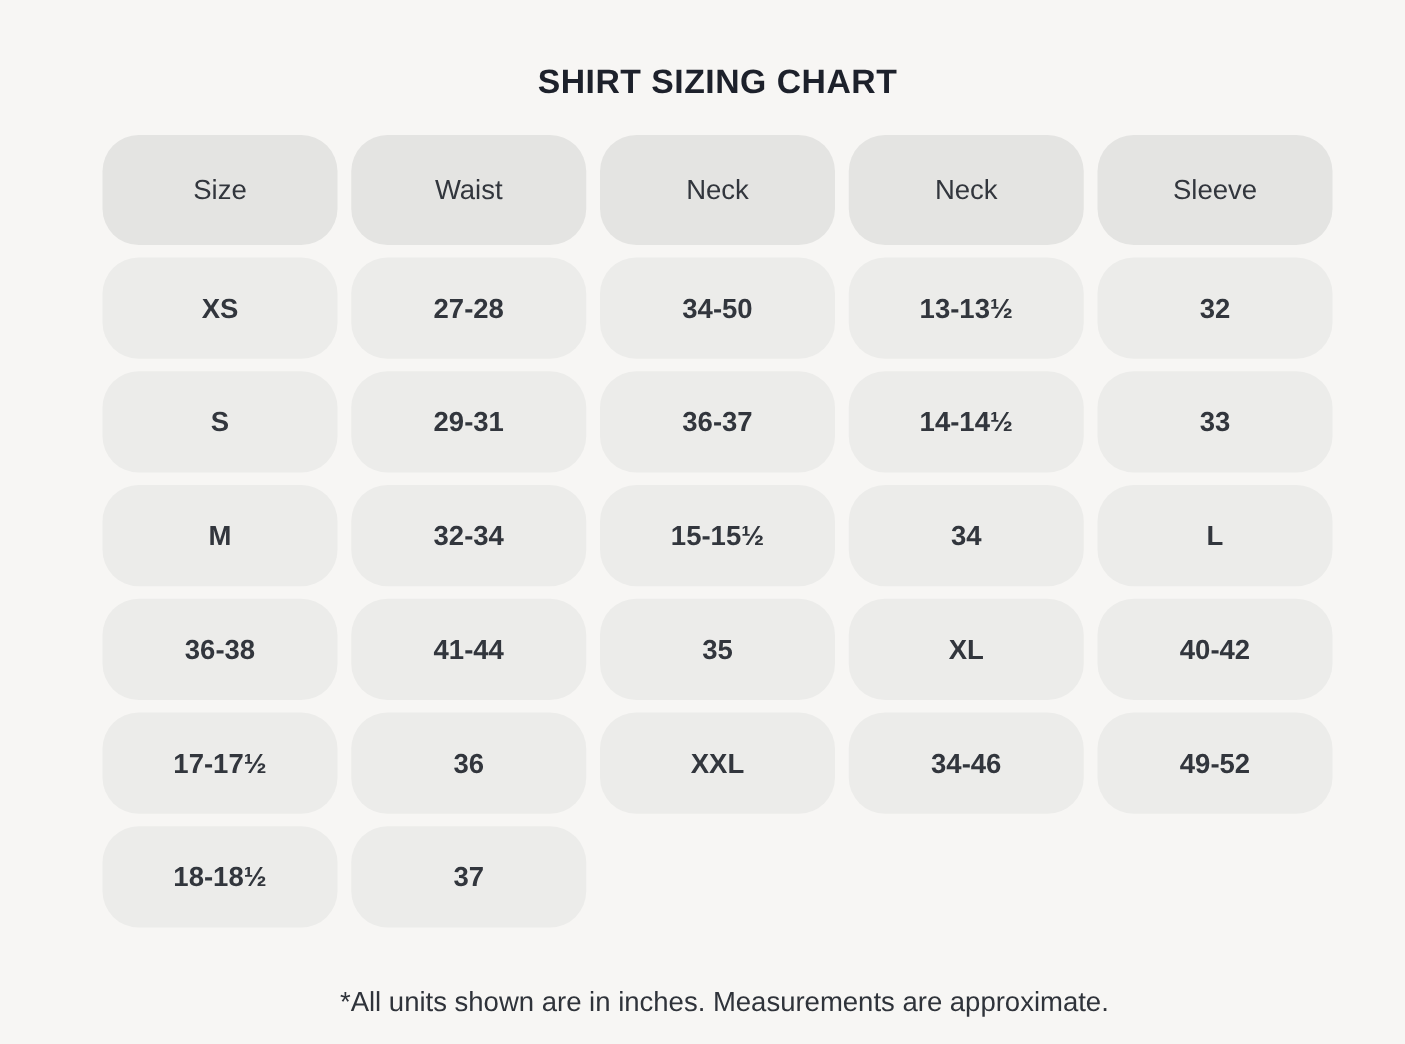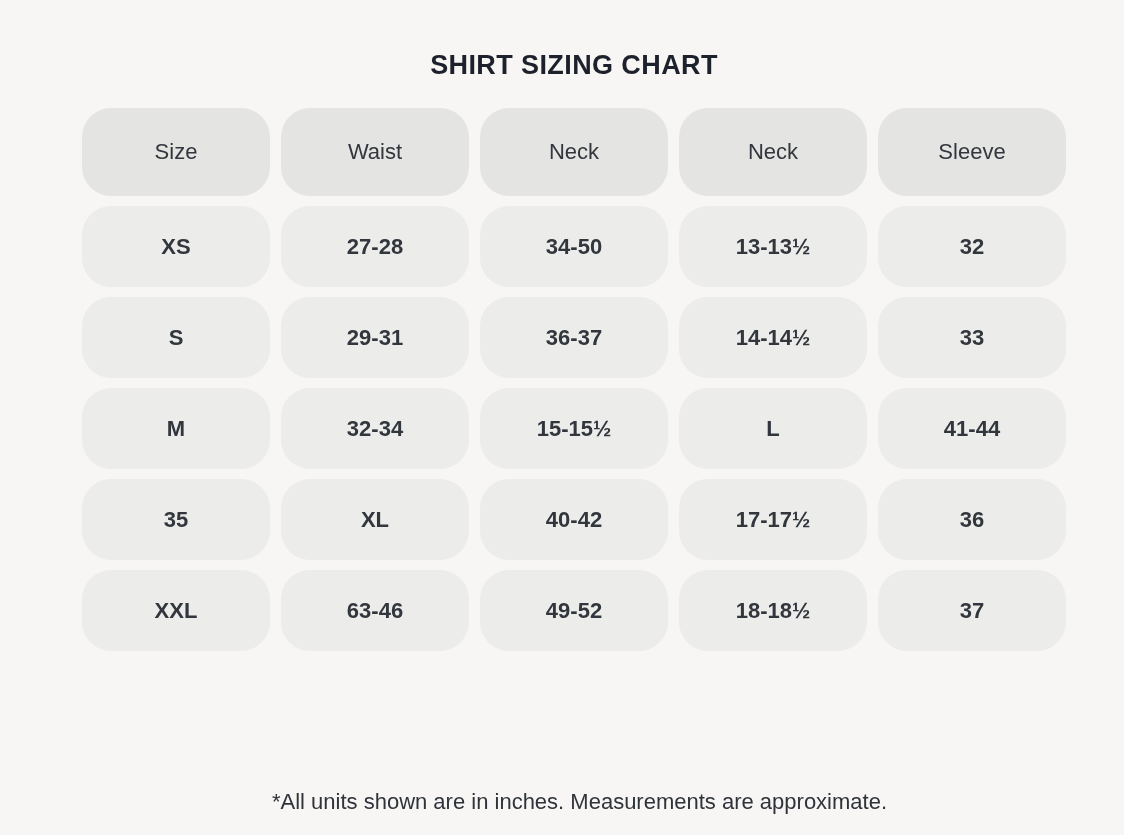--- a/index.html
+++ b/index.html
@@ -80,27 +80,29 @@
     <div class="cell body">13-13½</div>
     <div class="cell body">32</div>
     <div class="cell body">S</div>
     <div class="cell body">29-31</div>
     <div class="cell body">36-37</div>
     <div class="cell body">14-14½</div>
     <div class="cell body">33</div>
     <div class="cell body">M</div>
     <div class="cell body">32-34</div>
     <div class="cell body">15-15½</div>
+    <div class="cell body">34</div>
     <div class="cell body">L</div>
+    <div class="cell body">36-38</div>
     <div class="cell body">41-44</div>
     <div class="cell body">35</div>
     <div class="cell body">XL</div>
     <div class="cell body">40-42</div>
     <div class="cell body">17-17½</div>
     <div class="cell body">36</div>
     <div class="cell body">XXL</div>
-    <div class="cell body">63-46</div>
+    <div class="cell body">34-46</div>
     <div class="cell body">49-52</div>
     <div class="cell body">18-18½</div>
     <div class="cell body">37</div>
   </div>
 
 <div class="footnote">*All units shown are in inches. Measurements are approximate.</div>
 
 </body></html>

